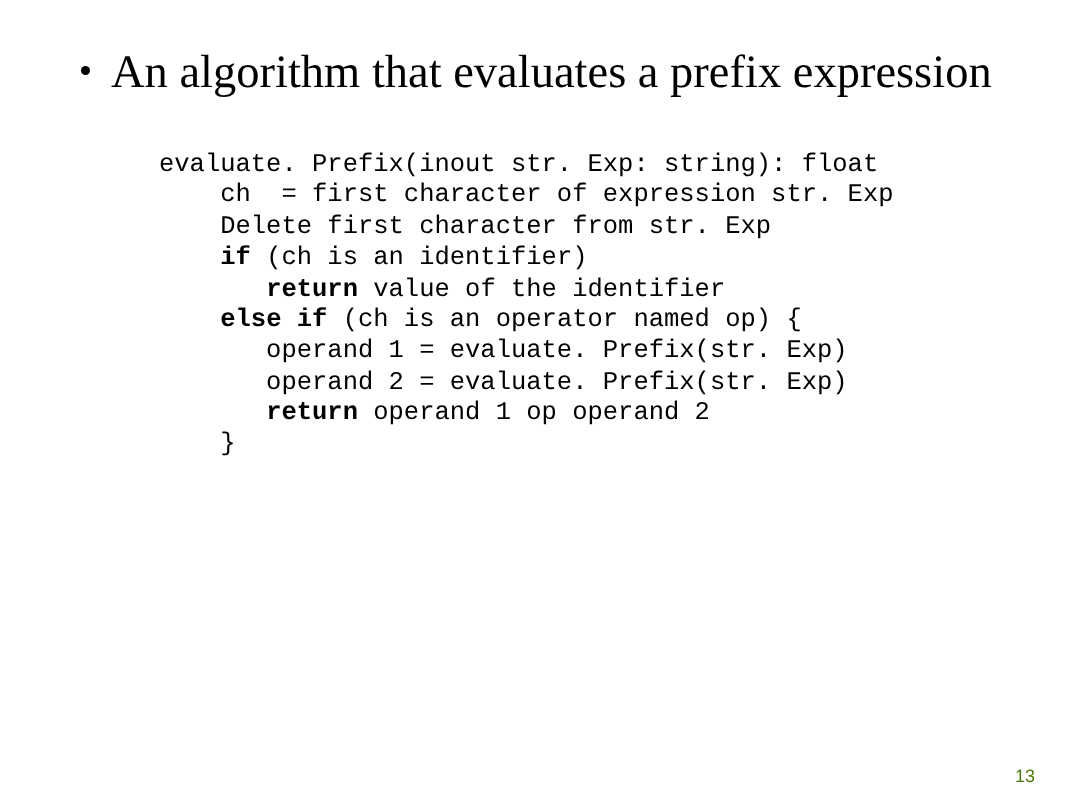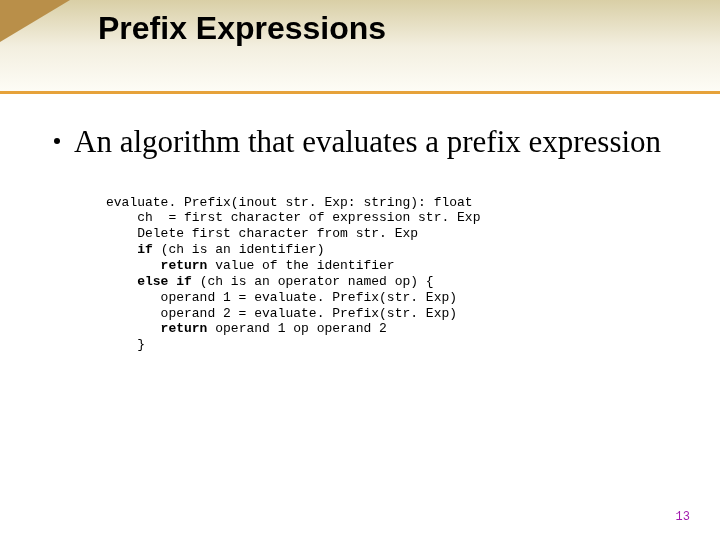--- a/index.html
+++ b/index.html
@@ -64,21 +64,21 @@
     margin-top: 14px;
     margin-right: 14px;
     flex: 0 0 auto;
   }
   .bullet-text {
     font-size: 31px;
     line-height: 1.18;
   }
   .code-block {
     font-family: "Courier New", Courier, monospace;
-    font-size: 13px;
+    font-size: 17px;
     line-height: 1.22;
     white-space: pre;
     margin-left: 52px;
     margin-top: 34px;
   }
   .code-block b {
     font-weight: bold;
     margin-top: 28px;
   }
   .footer-left {
@@ -86,34 +86,30 @@
     left: 40px;
     bottom: 16px;
     font-family: Arial, Helvetica, sans-serif;
     font-size: 10px;
     color: #333;
   }
   .footer-right {
     position: absolute;
     right: 30px;
     bottom: 16px;
-    font-family: Liberation Mono, monospace;
+    font-family: Liberation Sans, sans-serif;
     font-size: 12px;
-    color: #a21caf;
+    color: #4d7c0f;
   }
 </style>
 </head>
 <body>
 
 <div class="slide">
 
-  <div class="header">
-    <div class="corner-accent"></div>
-    <div class="title">Prefix Expressions</div>
-  </div>
 
   <div class="body">
     <div class="bullet-row">
       <div class="bullet-dot"></div>
       <div class="bullet-text">An algorithm that evaluates a prefix expression</div>
     </div>
 
     <div class="code-block">evaluate. Prefix(inout str. Exp: string): float
     ch  = first character of expression str. Exp
     Delete first character from str. Exp

